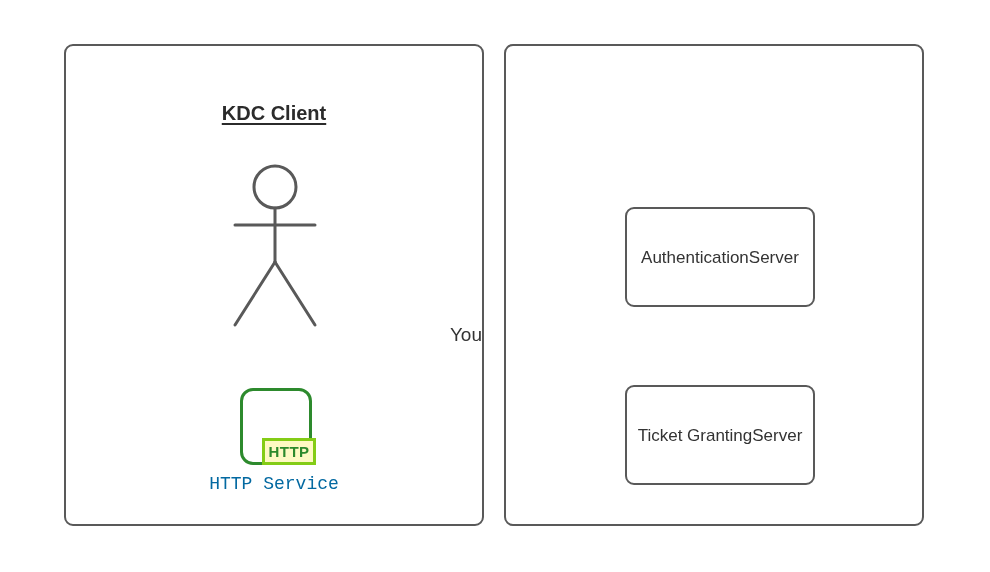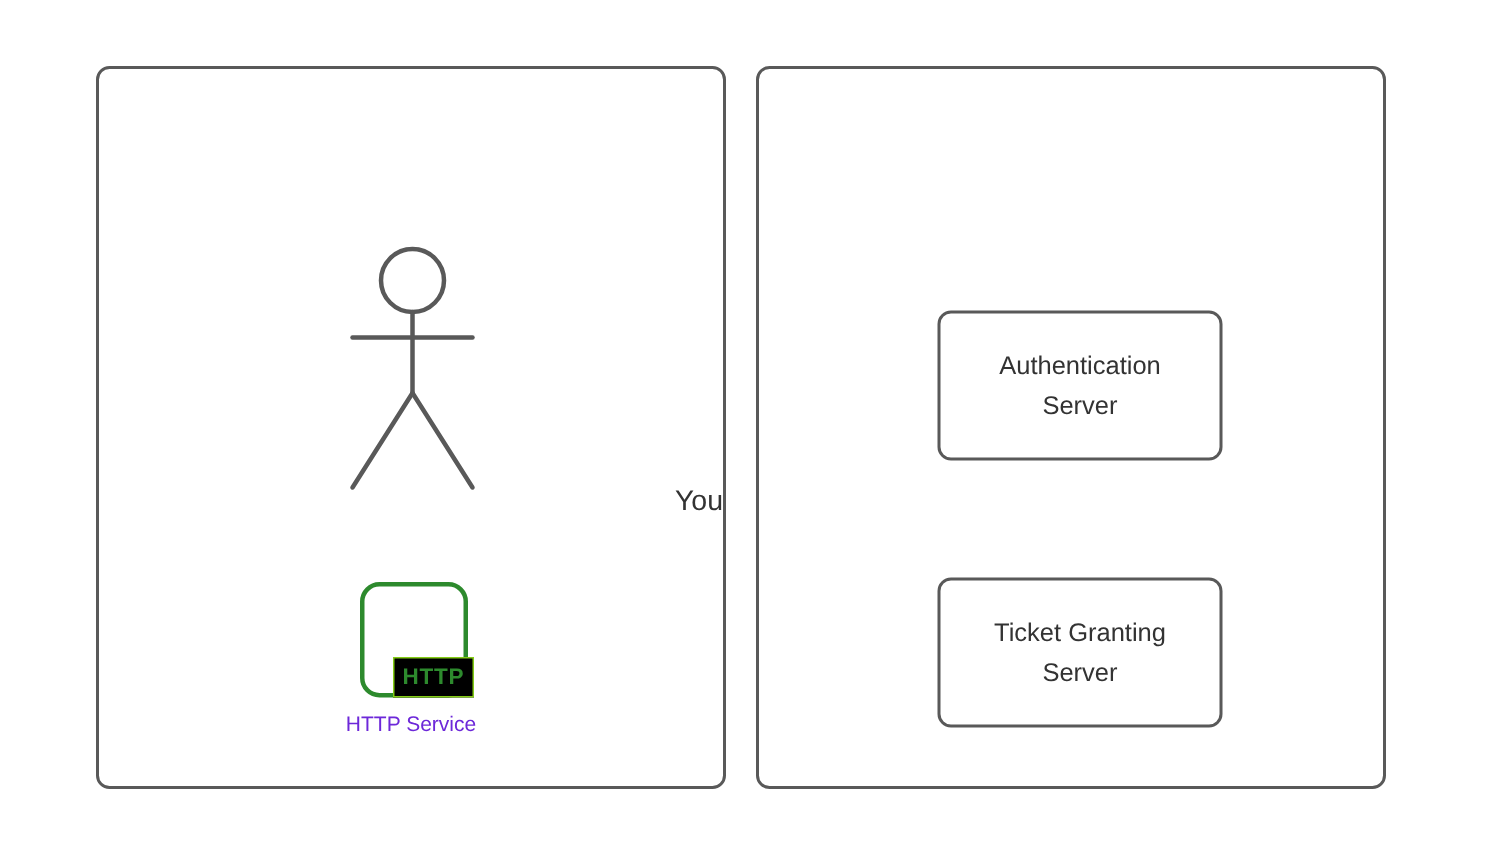--- a/index.html
+++ b/index.html
@@ -75,67 +75,71 @@
     border: 3px solid #2d8a2d;
     border-radius: 13px;
     background: transparent;
   }
   .http-badge {
     position: absolute;
     left: 196px;
     top: 392px;
     width: 54px;
     height: 27px;
-    border: 1px solid #84cc16;
-    background: #000000;
+    border: 3px solid #84cc16;
+    background: #fef9c3;
     display: flex;
     align-items: center;
     justify-content: center;
   }
   .http-badge span {
     color: #2d8a2d;
     font-weight: bold;
     font-size: 15px;
     letter-spacing: 0.5px;
   }
   .service-label {
     position: absolute;
     left: 0; right: 0;
     top: 428px;
     text-align: center;
-    font-size: 14px;
-    color: #6d28d9;
+    font-size: 18px;
+    color: #0369a1;
+    font-family: Liberation Mono, monospace;
   }
 
   .server-box {
     position: absolute;
     left: 119px;
     width: 190px;
     height: 100px;
     border: 2px solid #595959;
     border-radius: 9px;
     background: #ffffff;
     display: flex;
-    flex-direction: column;
+    flex-direction: row;
     align-items: center;
     justify-content: center;
     text-align: center;
     font-size: 17px;
     line-height: 27px;
     color: #333333;
   }
   .server-box-1 { top: 161px; }
   .server-box-2 { top: 339px; }
 </style>
 </head>
 <body>
 
 <div class="canvas">
 
   <section class="panel panel-left">
+    <div class="panel-title">
+      <span class="title-line">KDC Client</span>
+    </div>
 
     <svg class="actor-svg" viewBox="0 0 100 170" aria-hidden="true">
       <circle cx="50" cy="26" r="21"></circle>
       <line x1="50" y1="47" x2="50" y2="101"></line>
       <line x1="10" y1="64" x2="90" y2="64"></line>
       <line x1="50" y1="101" x2="10" y2="164"></line>
       <line x1="50" y1="101" x2="90" y2="164"></line>
     </svg>
     <div class="actor-label">You</div>
 

